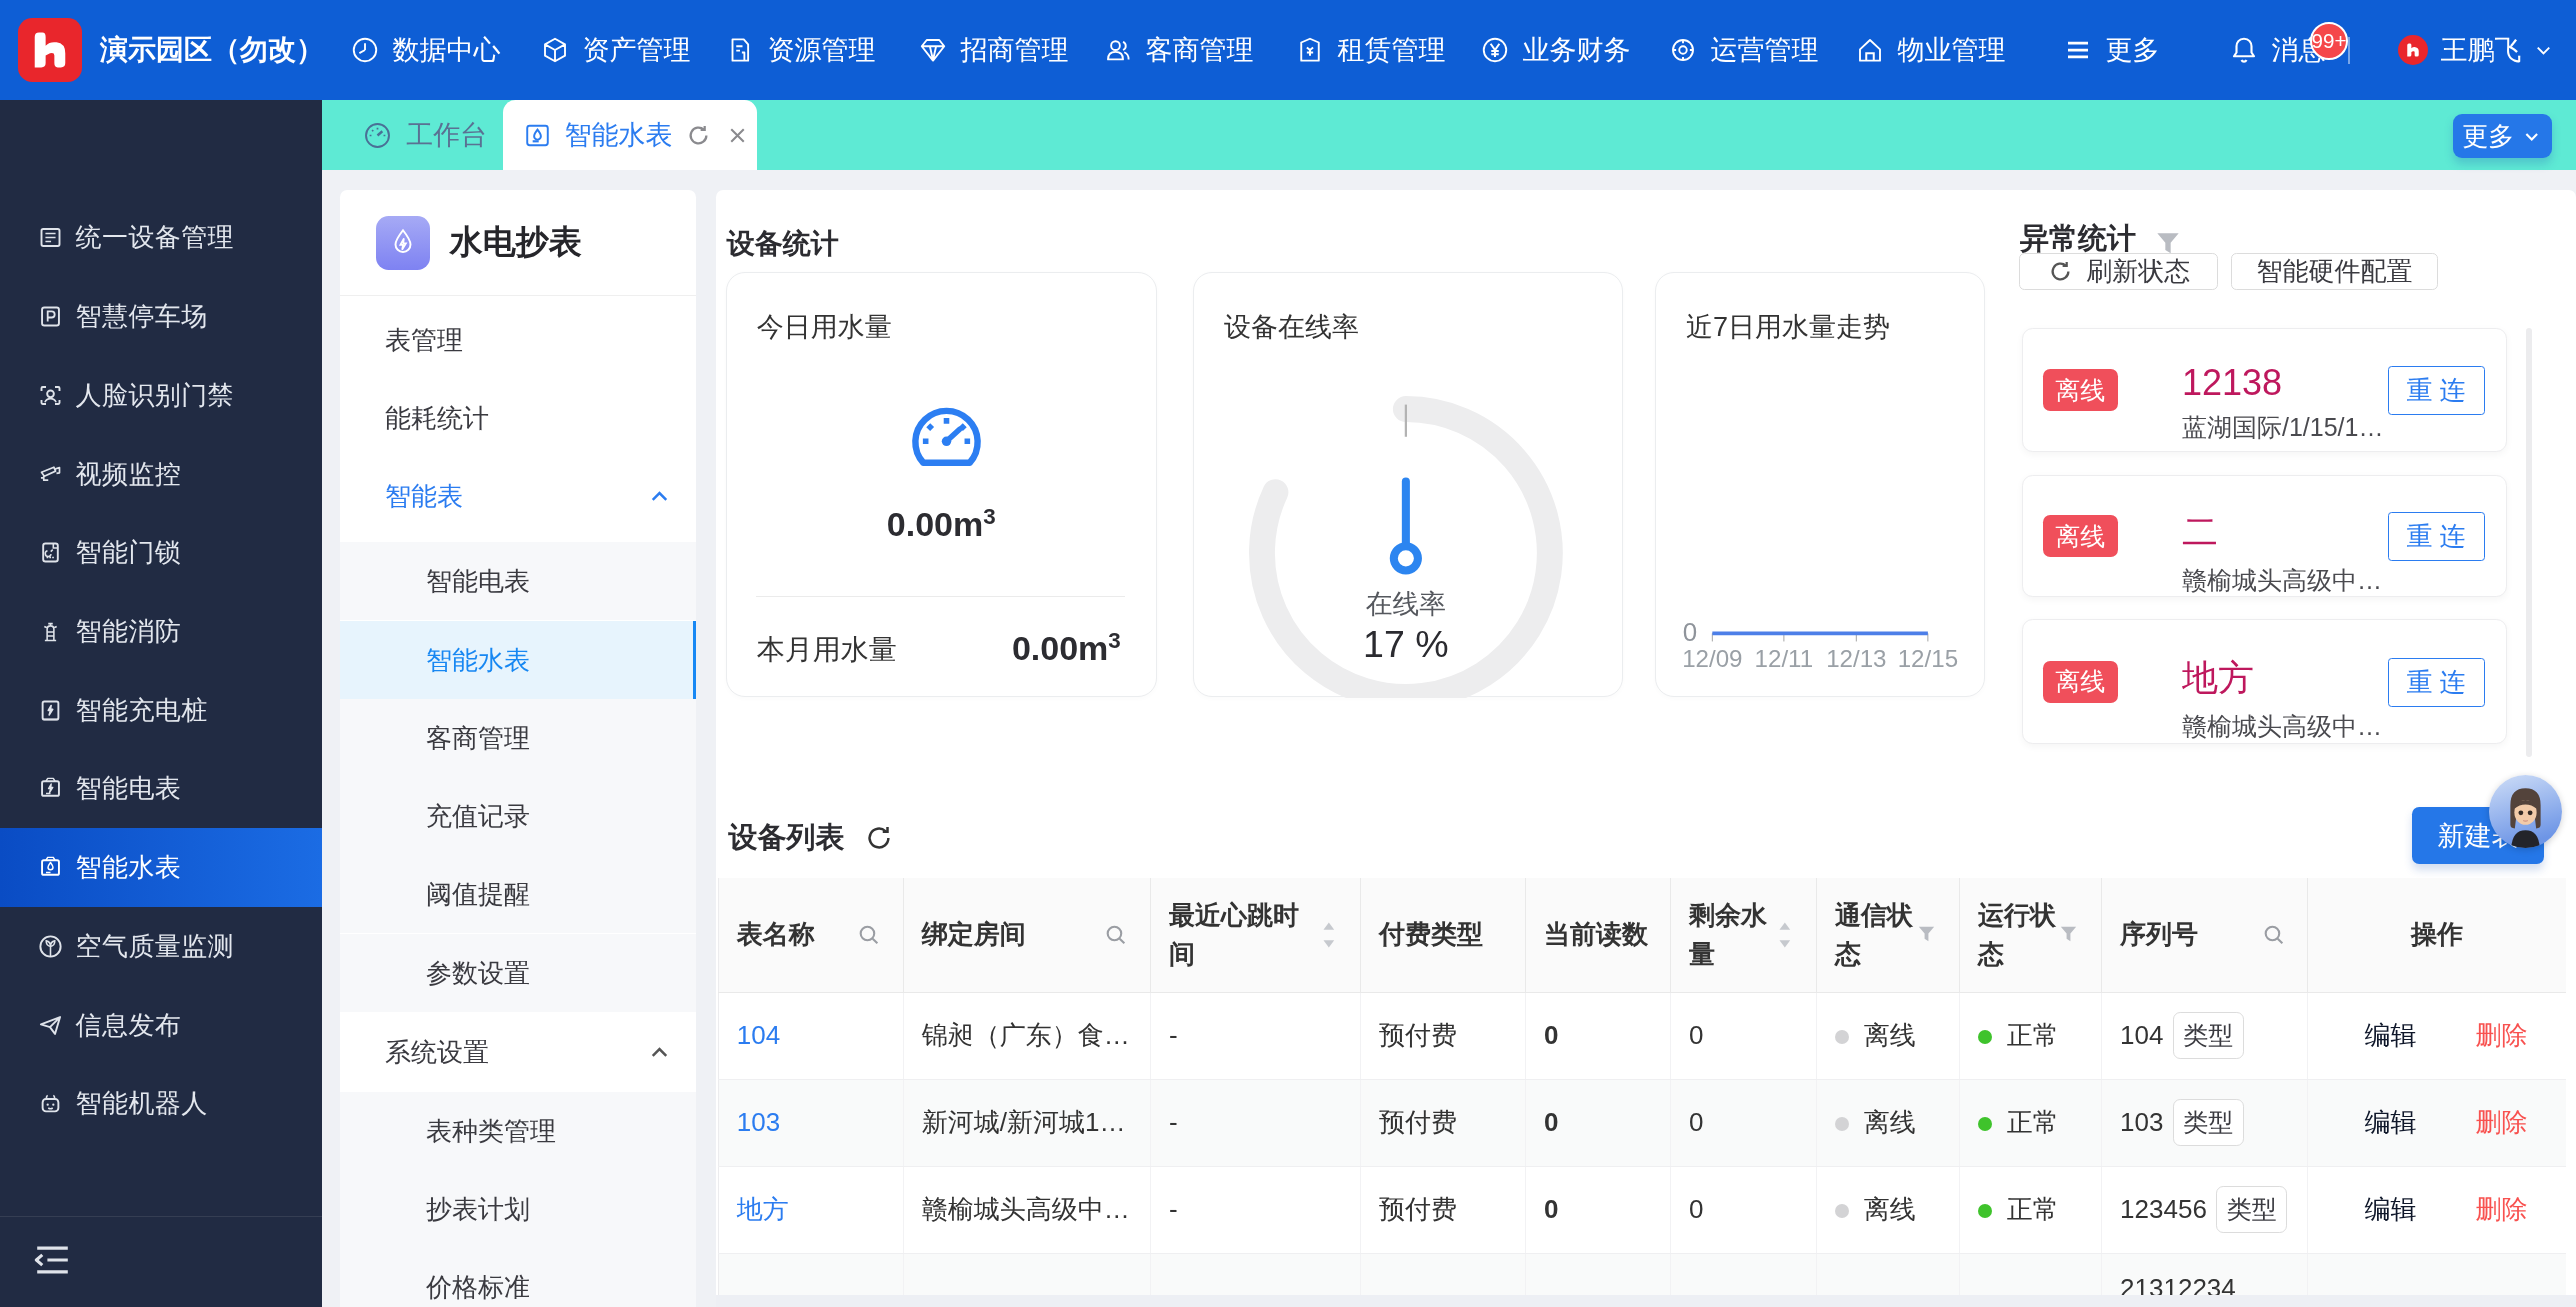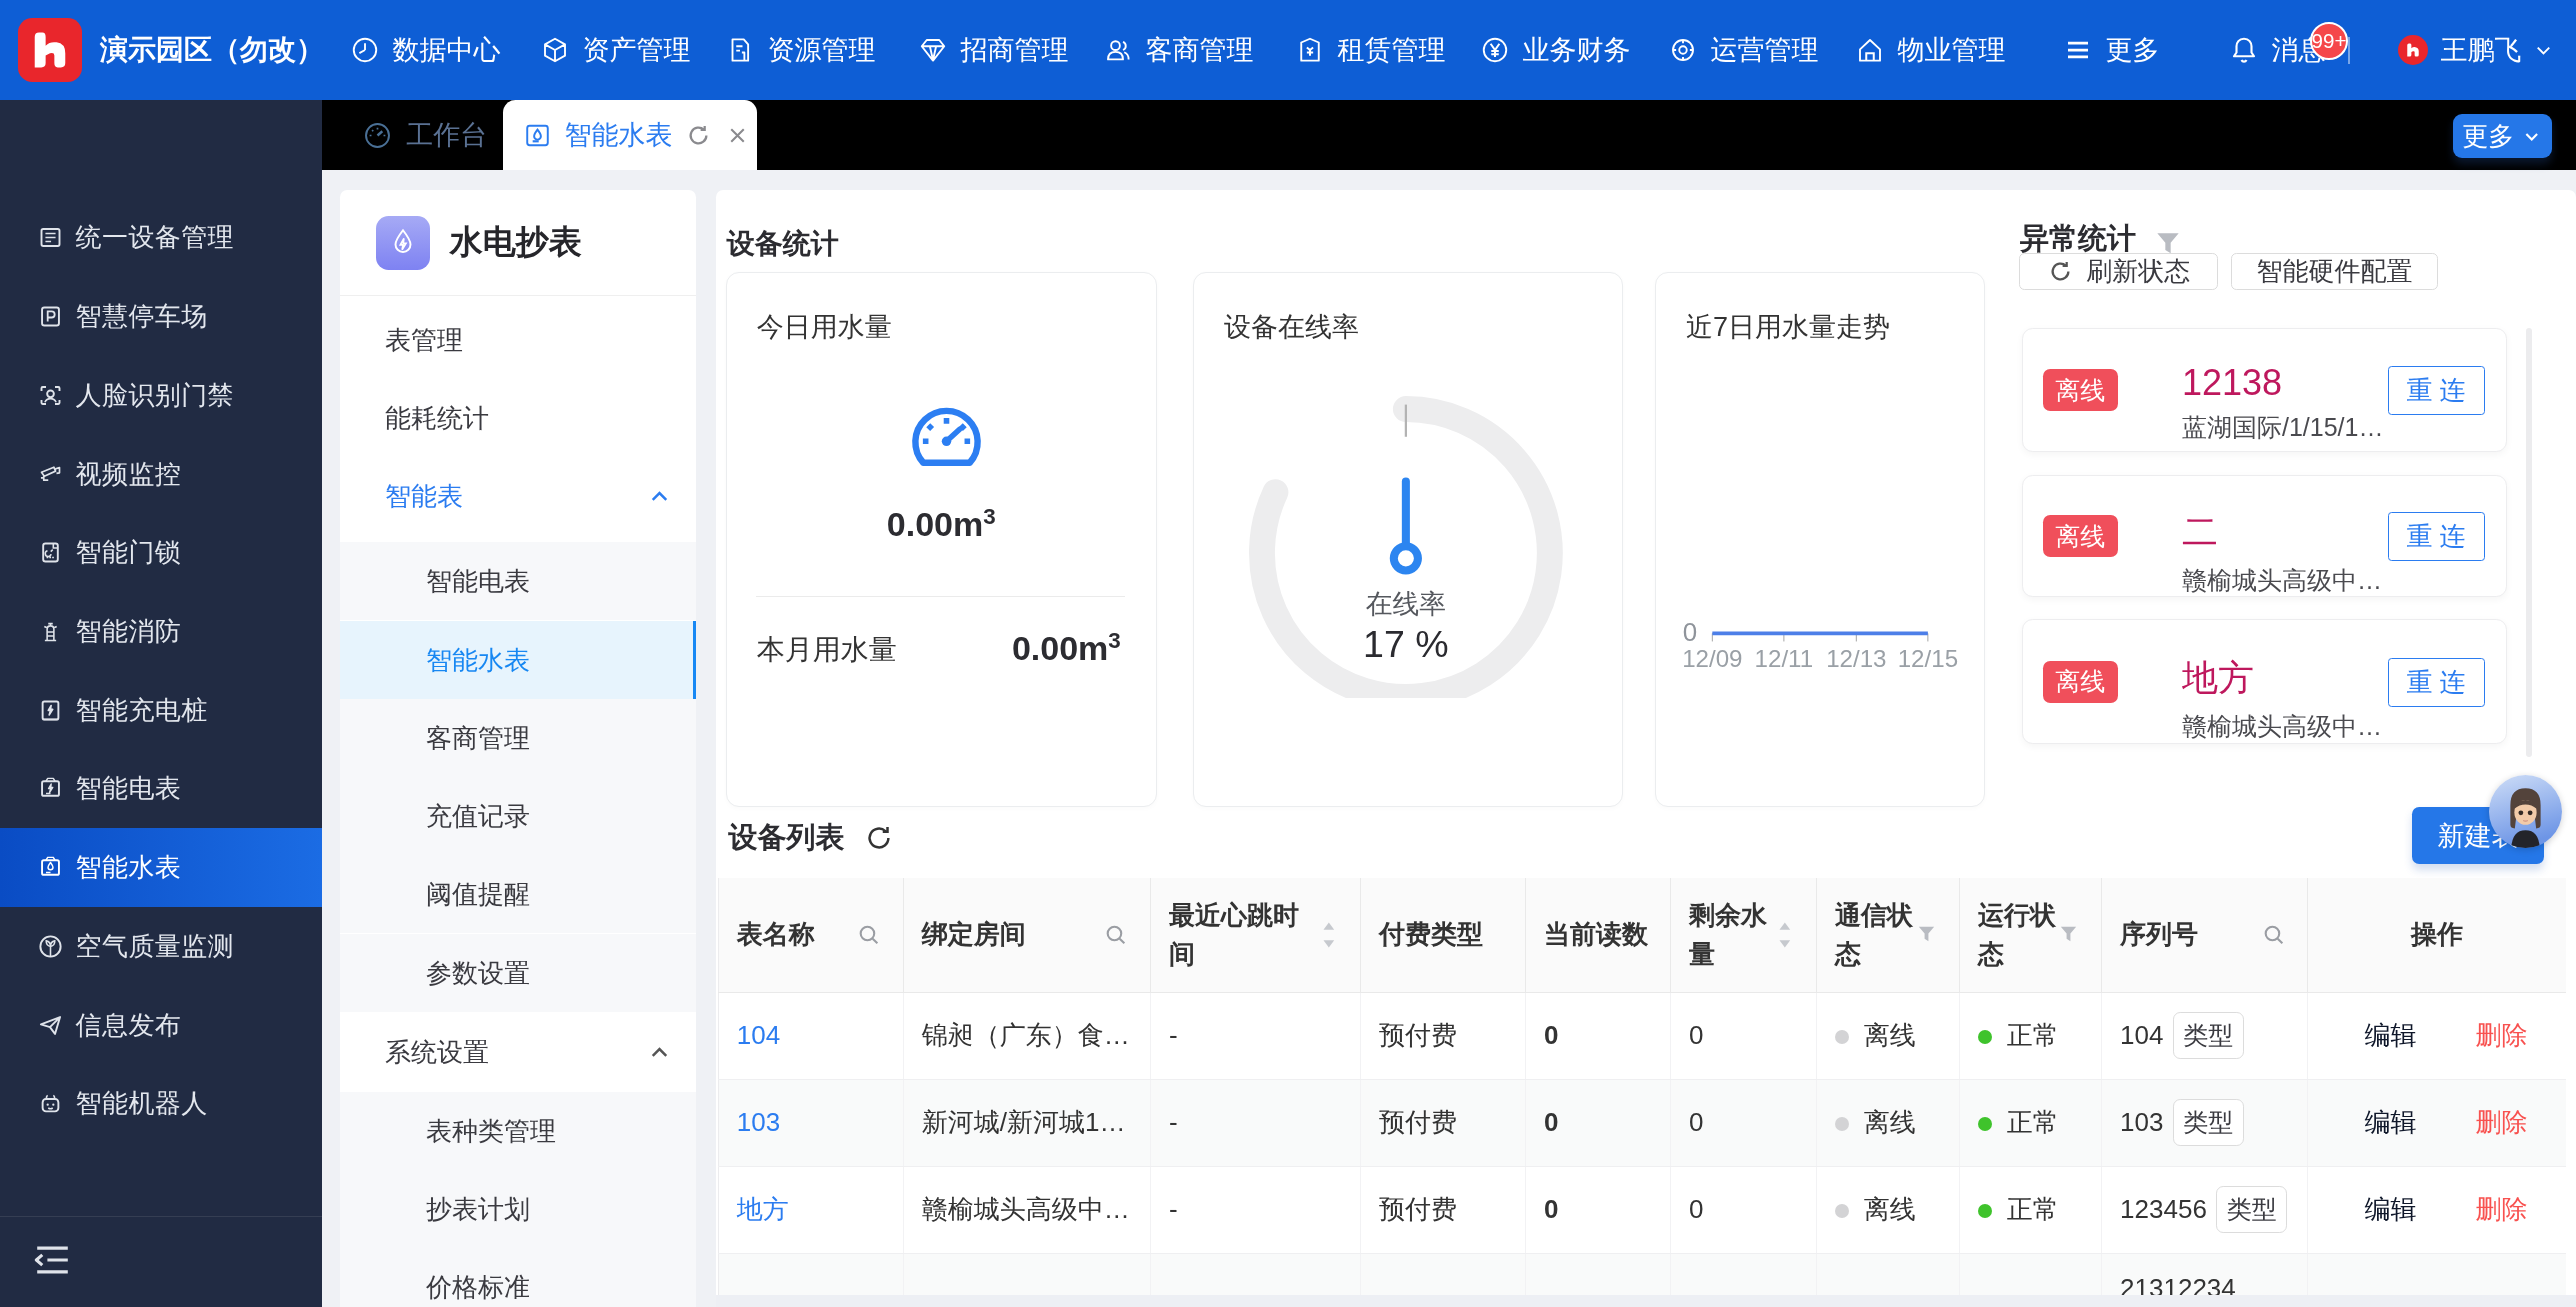--- a/index.html
+++ b/index.html
@@ -25,21 +25,21 @@
 #side-head svg { margin-left:32px; }
 #side-head .t { font-size:29px; font-weight:bold; color:#fff; margin-left:23px; }
 .sitem { position:absolute; left:0; width:322px; height:79px; display:flex; align-items:center; font-size:26px; font-weight:500; letter-spacing:0.4px; }
 .sitem svg { margin-left:37px; }
 .sitem .t { margin-left:11.6px; }
 .sitem.sel { background:linear-gradient(90deg,#0a4cc4 0%, #1b6ce4 100%); color:#fff; }
 #collapse { position:absolute; left:32px; top:1143px; }
 #side-foot { position:absolute; left:0; top:1116px; width:322px; border-top:0.9px solid rgba(255,255,255,.09); }
 
 
-#tabbar { position:absolute; left:322px; top:100px; width:2254px; height:70px; background:#000000; }
+#tabbar { position:absolute; left:322px; top:100px; width:2254px; height:70px; background:#5eead4; }
 #tab1 { position:absolute; left:41px; top:0; height:70px; display:flex; align-items:center; color:#5a7193; font-size:27px; }
 #tab1 svg { margin-right:14.3px; }
 #tab2 { position:absolute; left:181px; top:0; width:254px; height:70px; background:#fff; border-radius:12.5px 12.5px 0 0; display:flex; align-items:center; justify-content:center; color:#2b7cf0; font-size:27px; }
 #tab2 svg { margin:0 0 0 12.5px; }
 #morebtn { position:absolute; right:24px; top:14.3px; width:99px; height:44px; background:#2577e8; border-radius:9px; color:#fff; font-size:26px; display:flex; align-items:center; justify-content:center; box-shadow:0 5.4px 9px rgba(40,90,180,.25); }
 
 
 #panel-left { position:absolute; left:340px; top:190px; width:356px; height:1118px; background:#fff; border-radius:7.2px 7.2px 0 0; }
 #pl-head { height:106px; display:flex; align-items:center; border-bottom:0.9px solid #efefef; }
 #appicon { width:54px; height:54px; border-radius:12.5px; margin-left:36px; background:linear-gradient(180deg,#a6aaf5 0%,#7e82f2 100%); display:flex; align-items:center; justify-content:center; }
@@ -48,21 +48,21 @@
 .plitem.blue { color:#2b7cf0; }
 .plitem .caret { margin-left:auto; margin-right:23px; }
 .plsub { position:absolute; left:0; width:356px; height:78px; display:flex; align-items:center; padding-left:86px; font-size:26px; color:#3a3a40; background:#f7f8fa; }
 .plsub.sel { background:#e7f4fd; color:#1787f2; border-right:3.6px solid #1788f4; }
 
 #panel-main { position:absolute; left:716px; top:190px; width:1860px; height:1118px; background:#fff; border-radius:7.2px 7.2px 0 0; }
 
 
 .h1 { font-size:28px; font-weight:bold; color:#2c2c31;margin-top:8px; }
 #stats-title { position:absolute; left:10.7px; top:27px; }
-.card { position:absolute; top:82px; height:535px; border:0.9px solid #ebedef; border-radius:13px; background:#fff; box-shadow:0 1.8px 5.4px rgba(0,0,0,.02); }
+.card { position:absolute; top:82px; height:425px; border:0.9px solid #ebedef; border-radius:19px; background:#fff; box-shadow:0 1.8px 5.4px rgba(0,0,0,.02); }
 #card1 { left:9.8px;  width:431px; }
 #card2 { left:477px; width:430px; }
 #card3 { left:939px; width:330px; }
 .card .ct { position:absolute; left:30px; top:36px; font-size:27px; color:#333; }
 #gauge-ico { position:absolute; left:183px; top:131px; }
 #card1 .big { position:absolute; left:0; top:231px; width:100%; text-align:center; font-size:34px; font-weight:bold; color:#2c2c31; }
 .sup { font-size:22.4px; vertical-align:super; }
 #card1 .divline { position:absolute; left:29.5px; right:31px; top:323px; height:0.9px; background:#ebebeb; }
 #card1 .month { position:absolute; left:30px; top:358px; font-size:28px; }
 #card1 .mval { position:absolute; right:35px; top:355px; font-size:34px; font-weight:bold; color:#2c2c31; }

